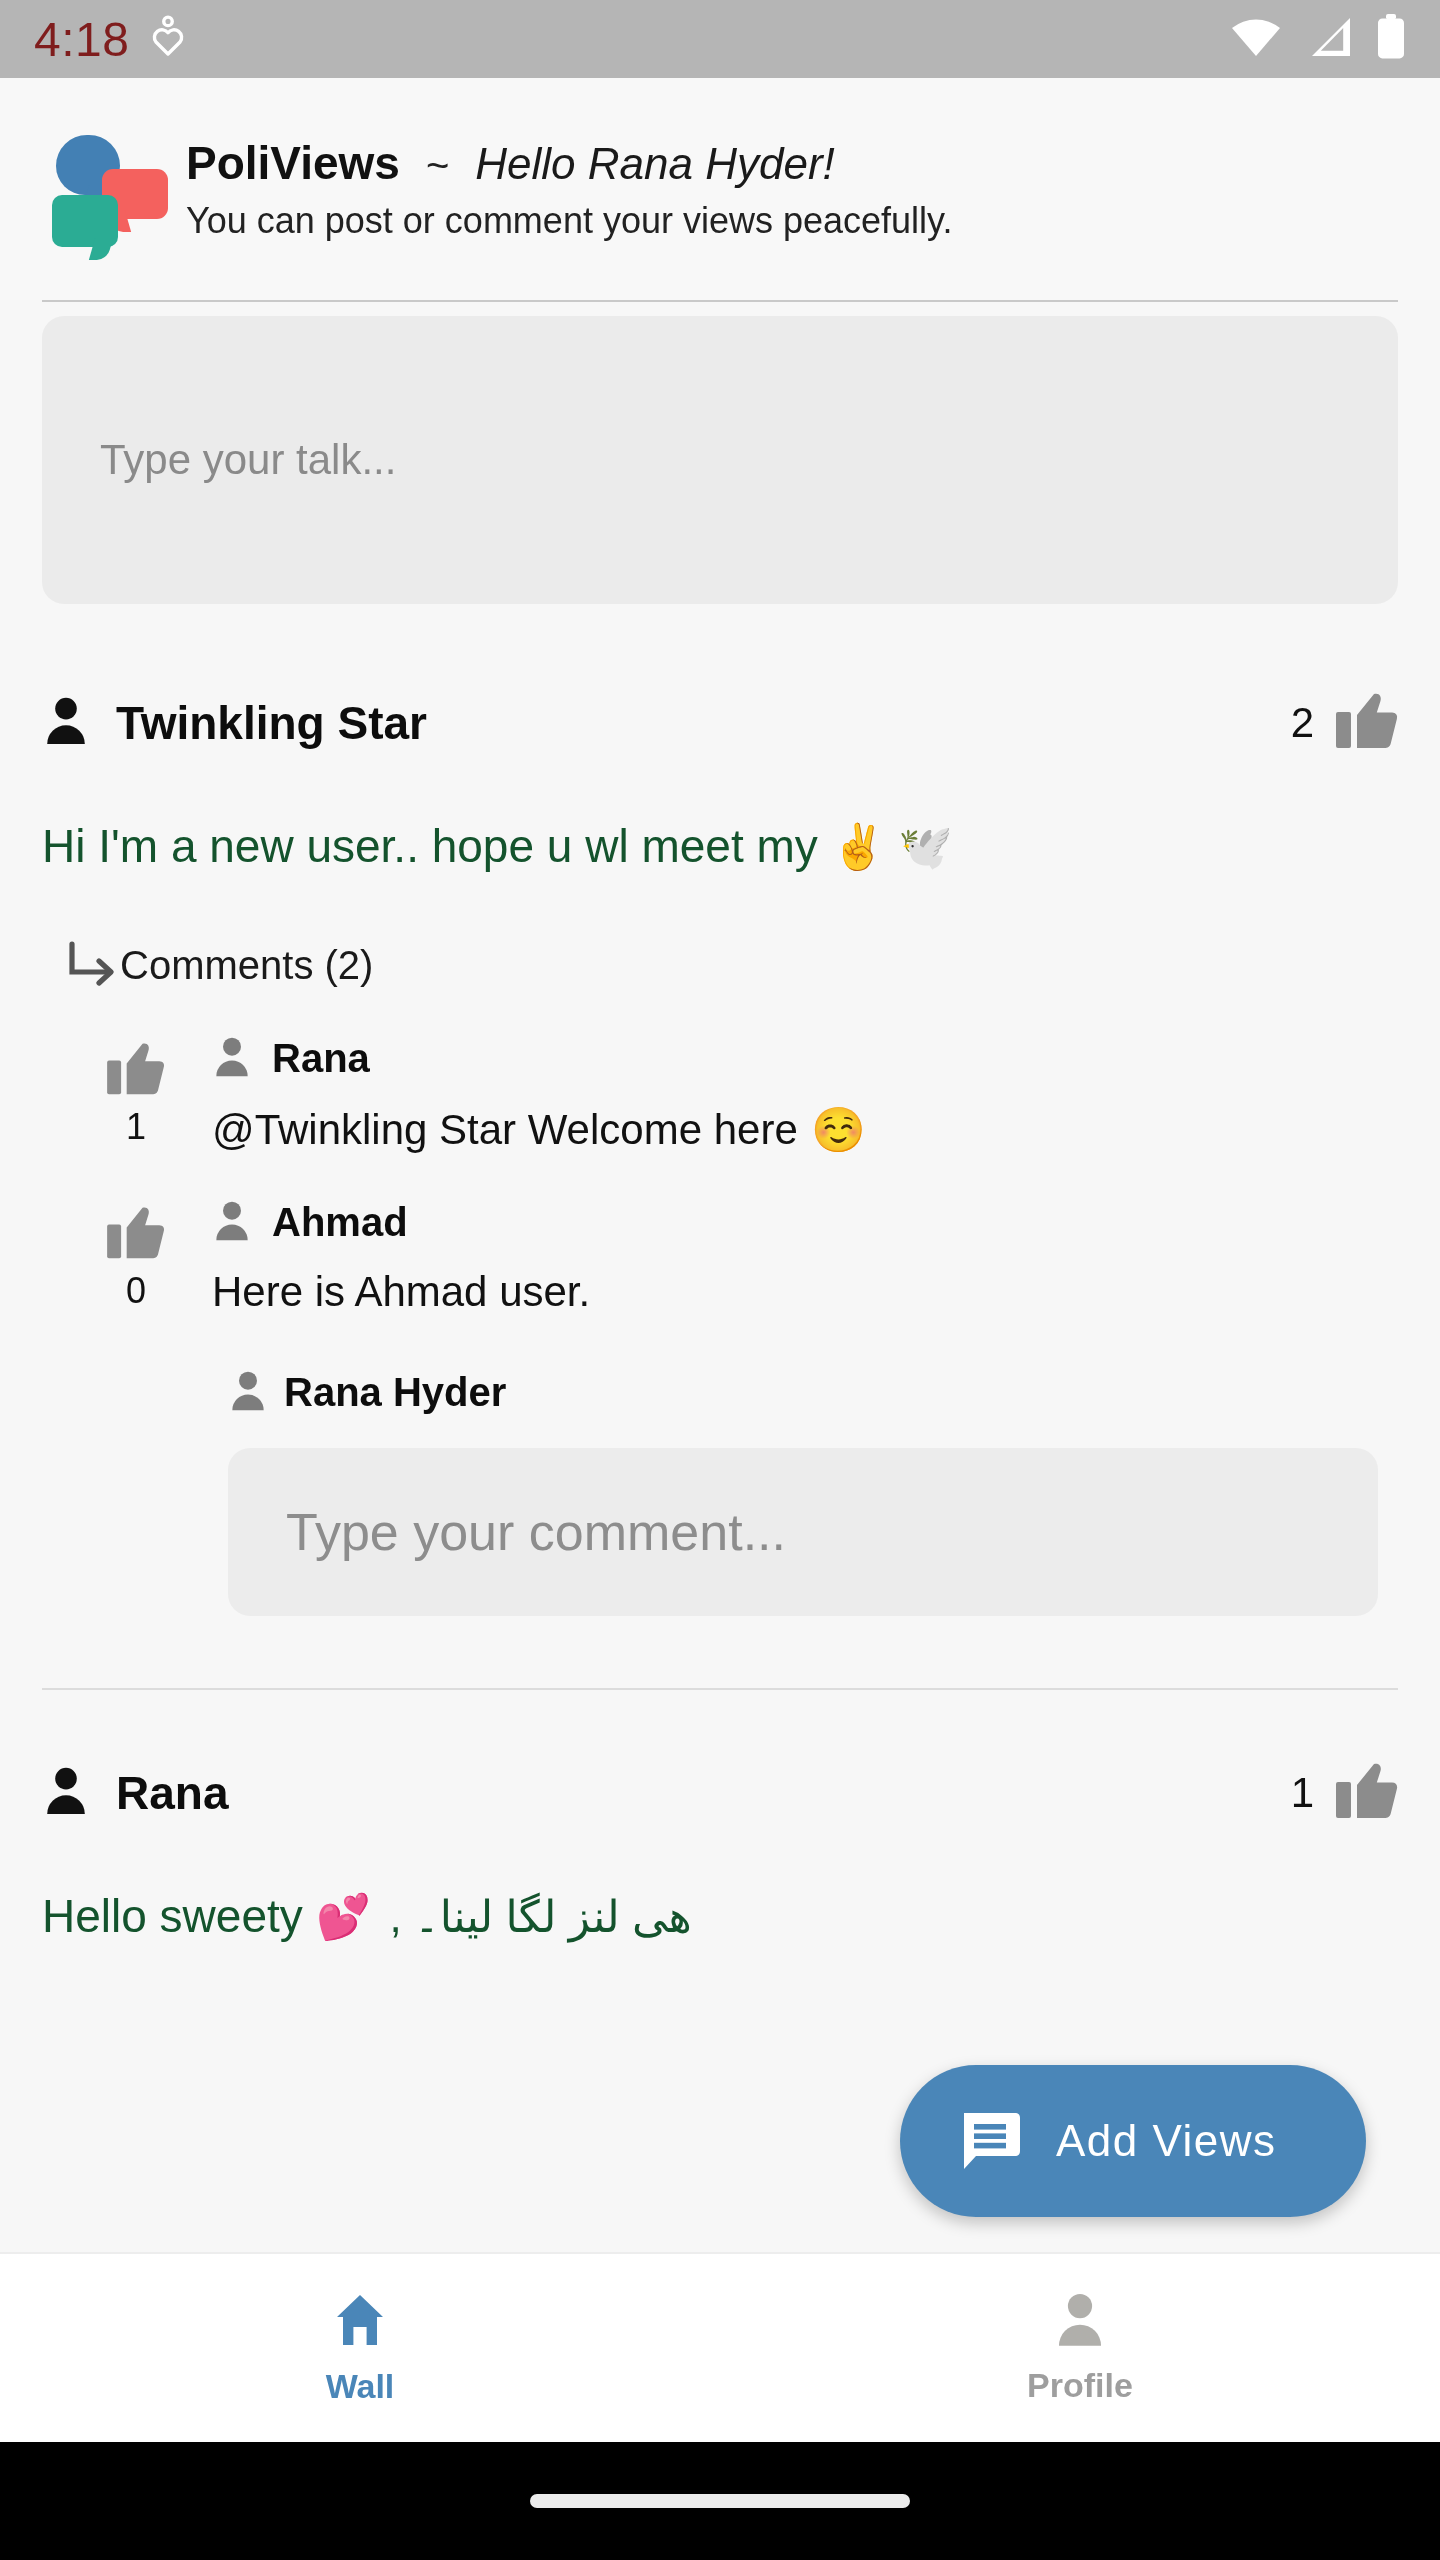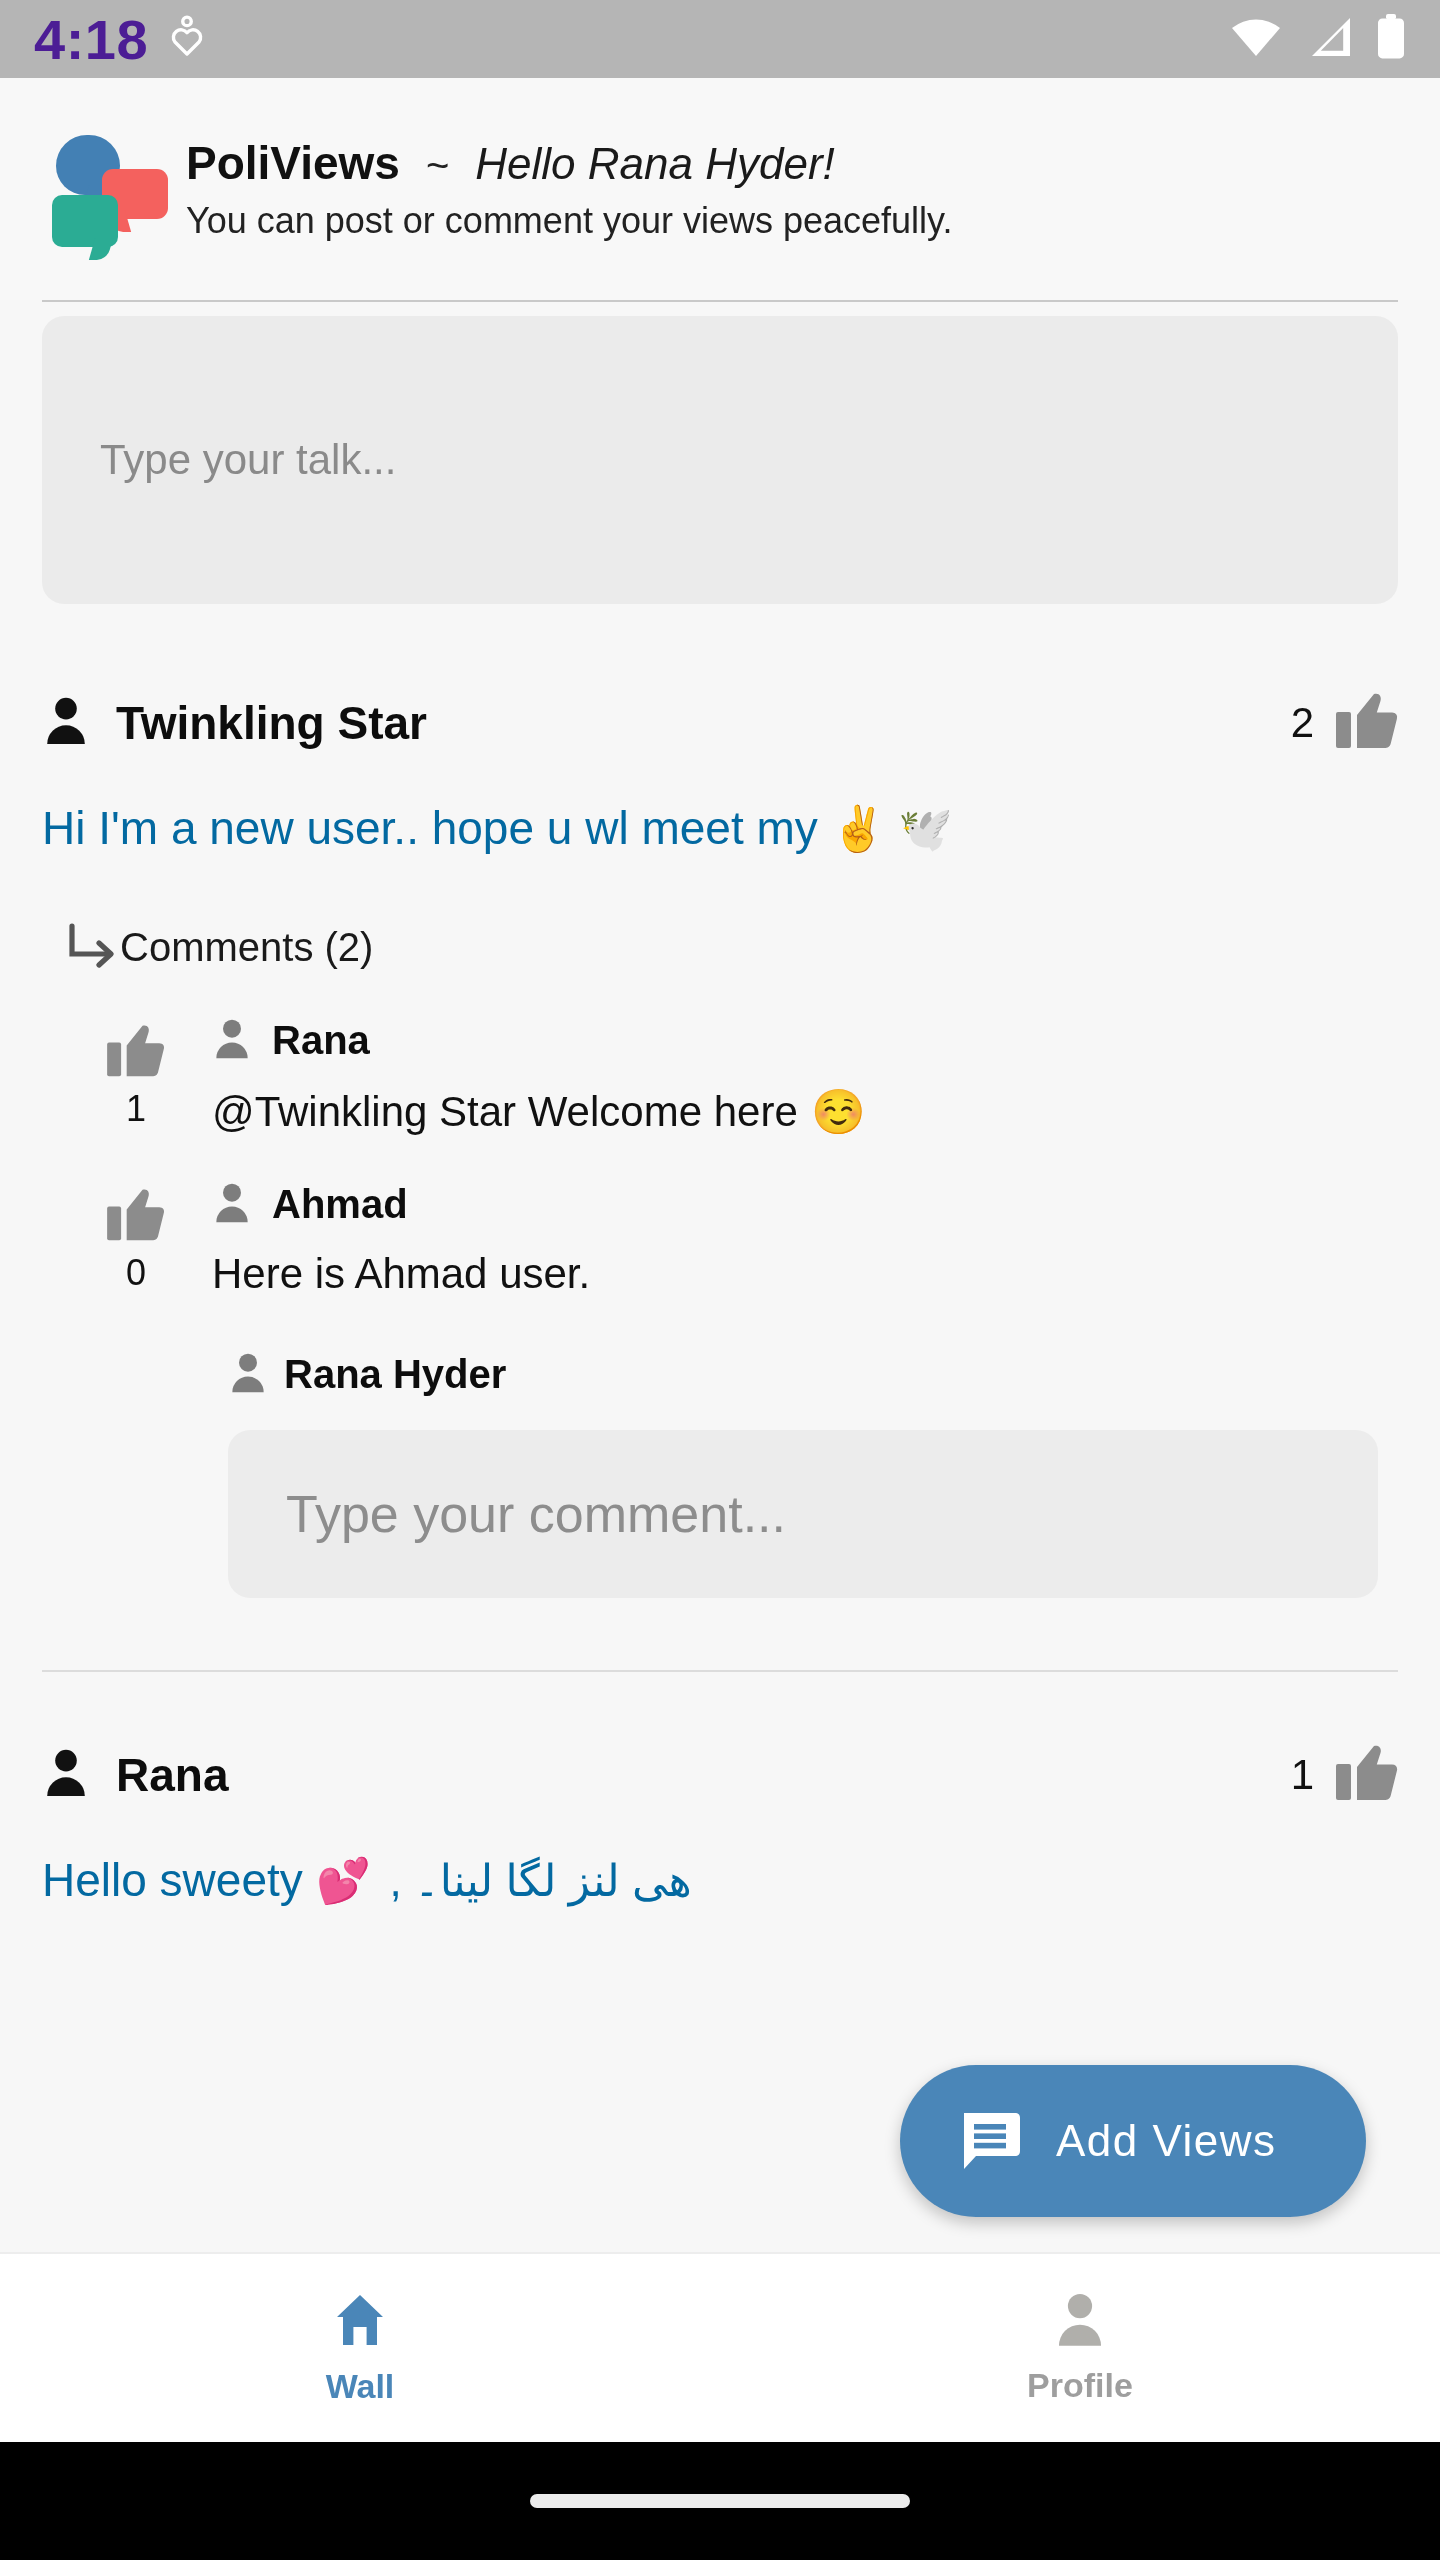--- a/index.html
+++ b/index.html
@@ -12,21 +12,21 @@
   }
 
   
   .status-bar{
     position:absolute; top:0; left:0; width:1440px; height:78px;
     background:#b5b5b5;
     display:flex; align-items:center; justify-content:space-between;
     padding:0 34px;
   }
   .status-left{ display:flex; align-items:center; gap:22px; }
-  .status-time{ color:#4c1d95; font-size:56px; letter-spacing:0.5px;font-weight:bold; }
+  .status-time{ color:#7f1d1d; font-size:48px; letter-spacing:0.5px; }
   .status-right{ display:flex; align-items:center; gap:24px; }
 
   
   .app-header{
     position:absolute; top:78px; left:0; width:1440px; height:222px;
     background:#f8f8f8;
     display:flex; align-items:center; padding-left:42px;
   }
   .logo{ width:120px; height:112px; position:relative; flex:0 0 auto; margin-right:24px;}
   .bubble{ position:absolute; }
@@ -63,21 +63,21 @@
   .post-head{
     display:flex; align-items:center; justify-content:space-between;
     padding-top:72px;
     gap:40px;
   }
   .post-author{ display:flex; align-items:center; gap:26px; }
   .author-name{ font-size:46px; font-weight:bold; color:#0d0d0d; }
   .like-group{ display:flex; align-items:center; gap:22px; }
   .like-count{ font-size:42px; color:#111; }
   .post-body{
-    font-size:46px; color:#0369a1; margin-top:46px; line-height:1.25;
+    font-size:46px; color:#14532d; margin-top:64px; line-height:1.25;
     display:flex; align-items:center; flex-wrap:wrap;
   }
   .emoji{ font-size:44px; margin-left:14px; }
 
   
   .comments-head{
     display:flex; align-items:center; 
     margin-top:64px; padding-left:24px;
   }
   .comments-label{ font-size:40px; color:#1a1a1a; }

